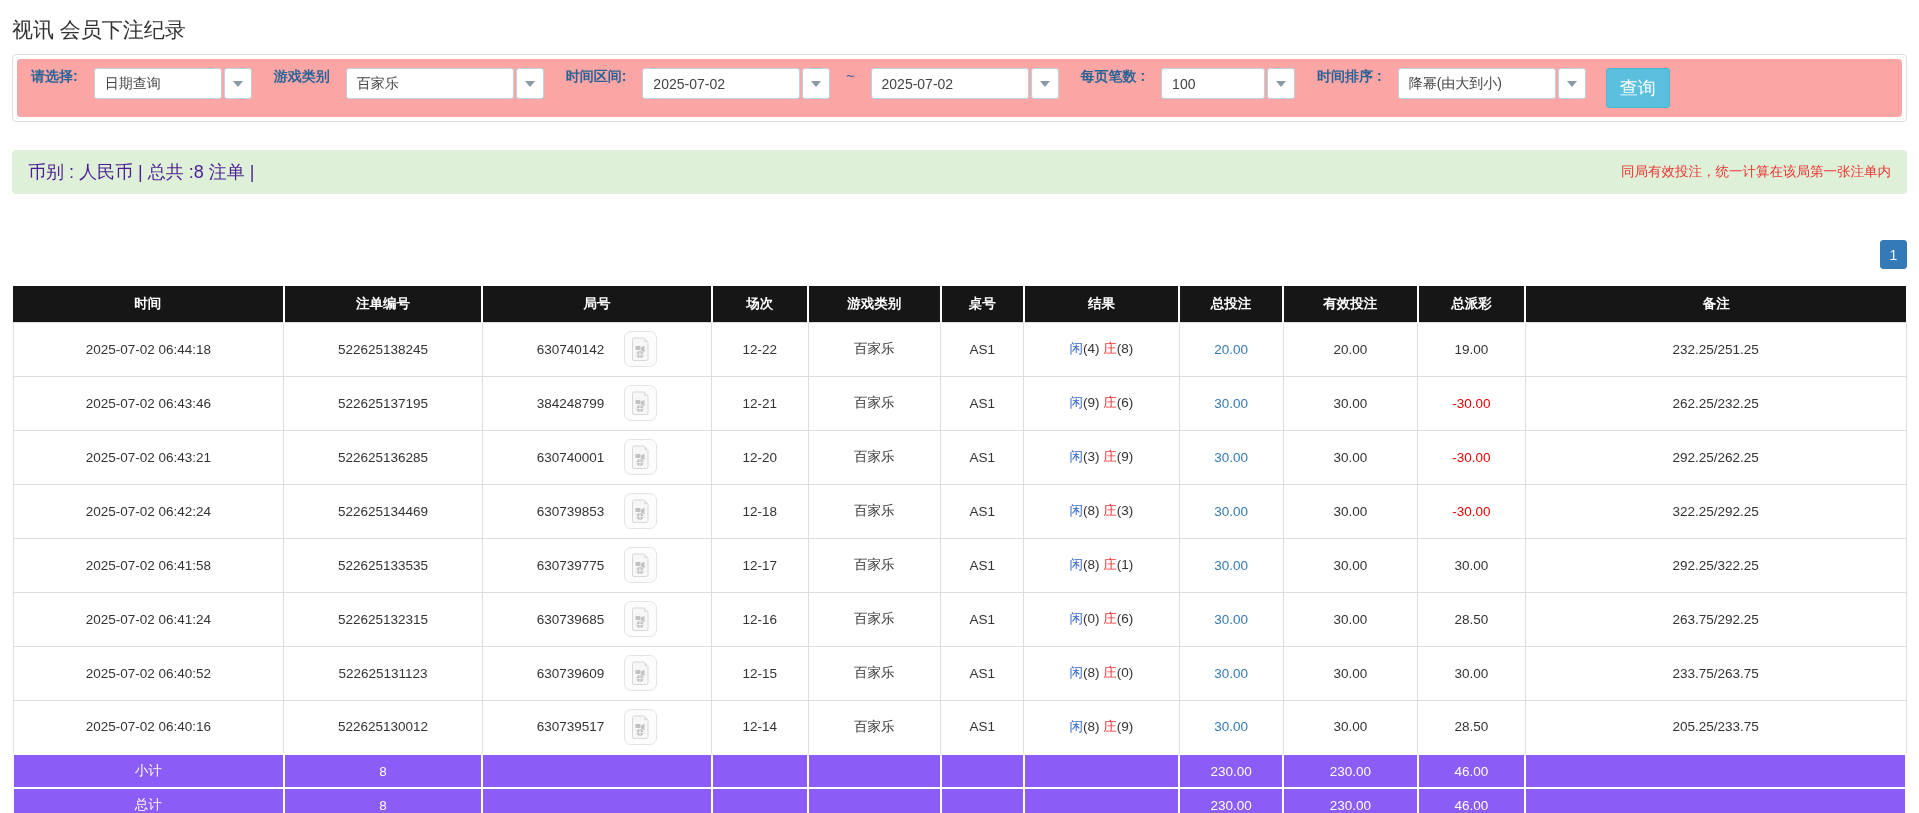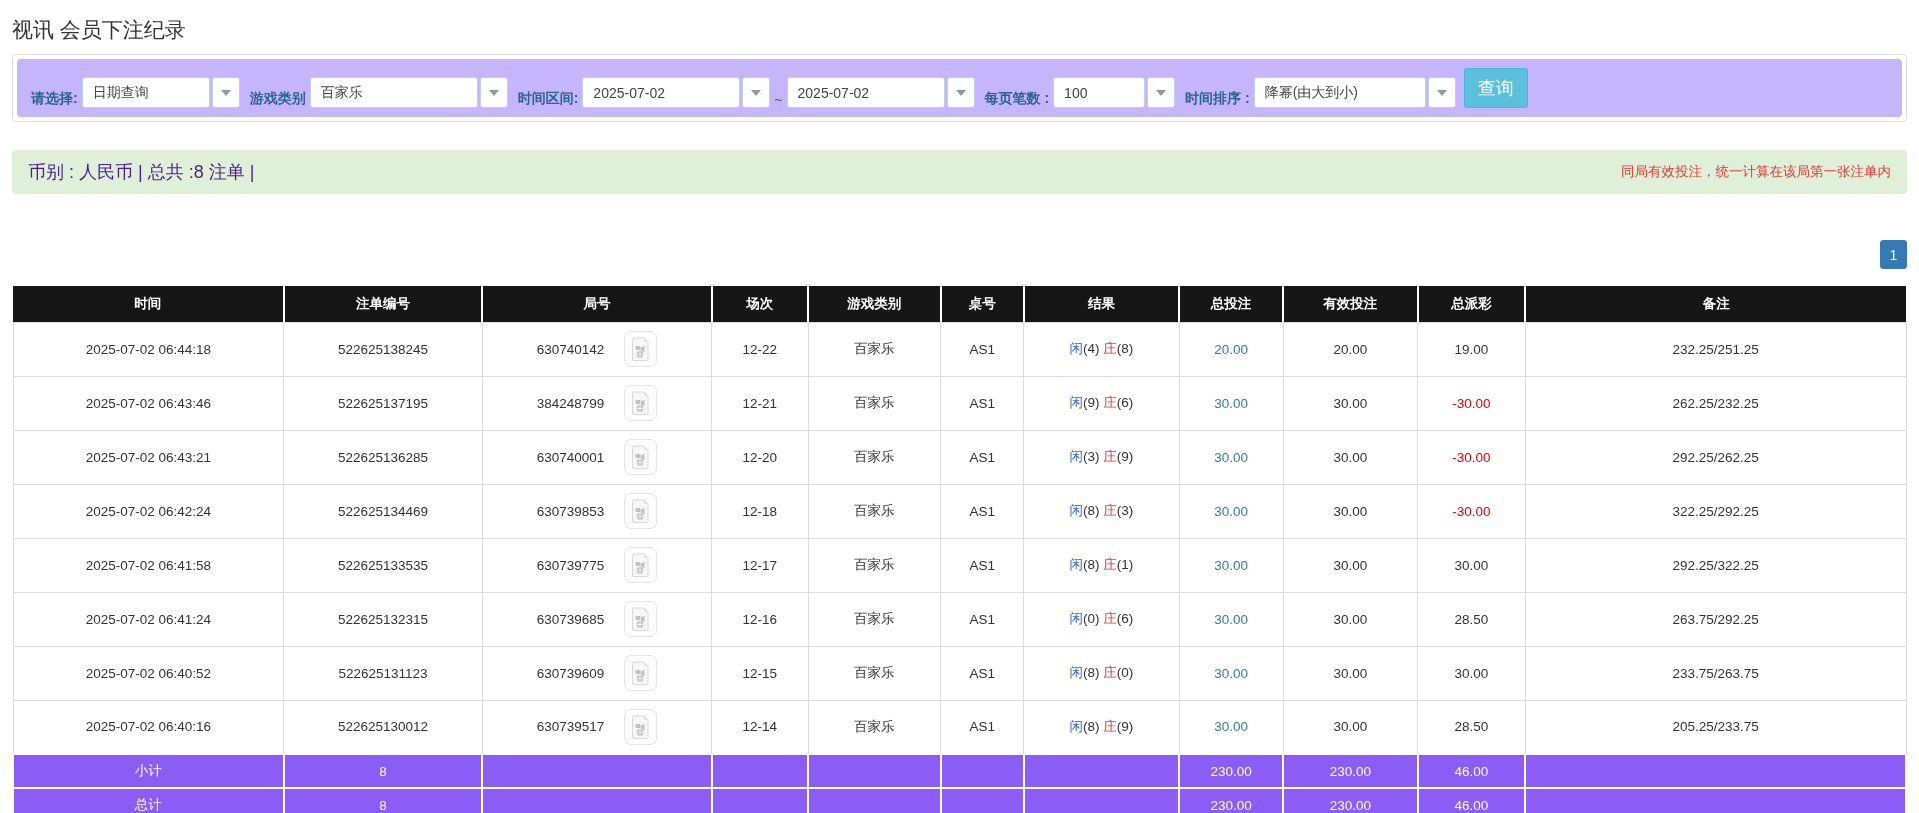--- a/index.html
+++ b/index.html
@@ -5,22 +5,22 @@
   * { box-sizing: border-box; margin: 0; padding: 0; }
   html, body { width: 1919px; height: 813px; background: #fff;
     font-family: "Liberation Sans", "DejaVu Sans", sans-serif; color: #333; }
   .wrap { padding: 0 12px; }
 
   
   .page-title { font-size: 21px; font-weight: 400; color: #333; padding: 16px 0 10px 0; }
 
   
   .filter-panel { border: 1px solid #ddd; border-radius: 4px; padding: 4px; background: #fff; }
-  .filter-bar { background: #c4b5fd; border-radius: 4px; padding: 9px 14px;
-    display: flex; align-items: flex-end; gap: 4px; }
+  .filter-bar { background: #fca5a5; border-radius: 4px; padding: 9px 14px;
+    display: flex; align-items: flex-start; gap: 16px; }
   .f-label { color: #2a6496; font-weight: bold; font-size: 14px; white-space: nowrap; margin-left: 6px; }
   .f-label:first-child { margin-left: 0; }
   .input-group { display: flex; align-items: stretch; gap: 2px; }
   .form-input { height: 31px; background: #fff; border: 1px solid #bcd4e2; border-radius: 3px;
     font-size: 14px; color: #444; padding: 0 10px; display: flex; align-items: center; }
   .caret-btn { width: 28px; height: 31px; background: #fff; border: 1px solid #bcd4e2;
     border-radius: 3px; display: flex; align-items: center; justify-content: center; cursor: pointer; }
   .caret { width: 0; height: 0; border-left: 5px solid transparent; border-right: 5px solid transparent;
     border-top: 6px solid #8a9ba6; }
   .tilde { color: #2a6496; font-size: 14px; }
@@ -97,29 +97,29 @@
       <span class="tilde">~</span>
       <div class="input-group">
         <div class="form-input" style="width:158px">2025-07-02</div>
         <div class="caret-btn">
             <span class="caret"></span>
           </div>
       </div>
 
       <span class="f-label">每页笔数 :</span>
       <div class="input-group">
-        <div class="form-input" style="width:92px">100</div>
+        <div class="form-input" style="width:104px">100</div>
         <div class="caret-btn">
             <span class="caret"></span>
           </div>
       </div>
 
       <span class="f-label">时间排序 :</span>
       <div class="input-group">
-        <div class="form-input" style="width:172px">降幂(由大到小)</div>
+        <div class="form-input" style="width:158px">降幂(由大到小)</div>
         <div class="caret-btn">
             <span class="caret"></span>
           </div>
       </div>
 
       <button class="btn-query">查询</button>
     </div>
   </div>
 
   <div class="summary-bar">

